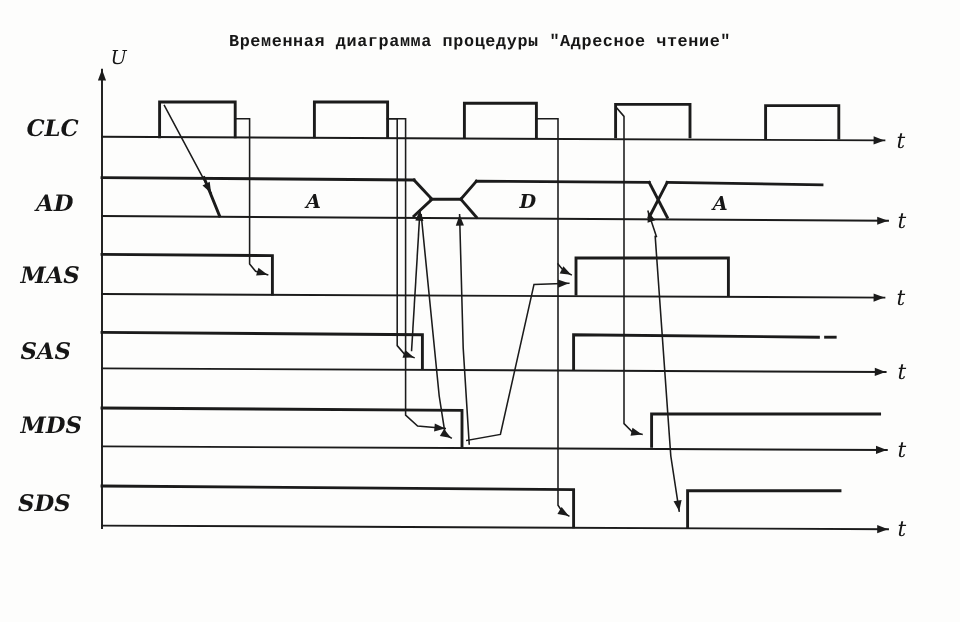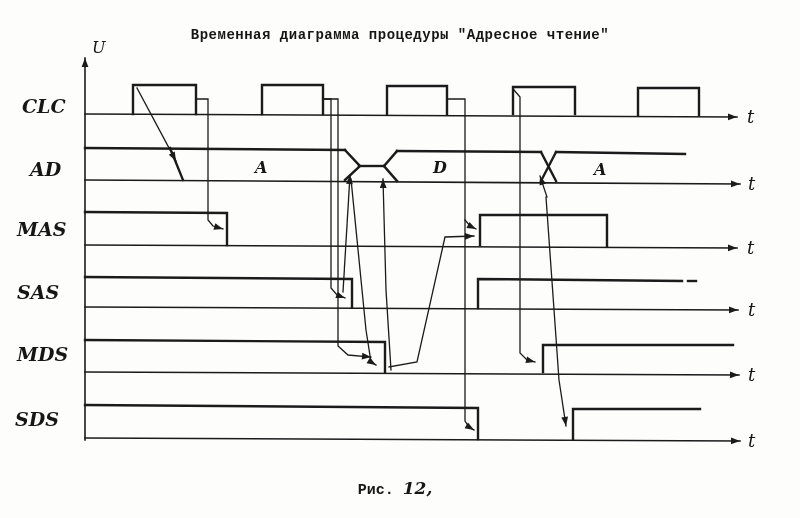--- a/index.html
+++ b/index.html
@@ -101,17 +101,13 @@
       <text x="433" y="173" font-size="16" class="hand">D</text>
       <text x="594" y="175" font-size="16" class="hand">A</text>
       <text x="747" y="123" font-size="18" class="it">t</text>
       <text x="748" y="190" font-size="18" class="it">t</text>
       <text x="747" y="254" font-size="18" class="it">t</text>
       <text x="748" y="316" font-size="18" class="it">t</text>
       <text x="748" y="381" font-size="18" class="it">t</text>
       <text x="748" y="447" font-size="18" class="it">t</text>
     </svg>
 
-  <div class="caption">
-    <span class="cap-label">Рис.</span>
-    <span class="cap-num">12,</span>
-  </div>
 </div>
 
 </body></html>

